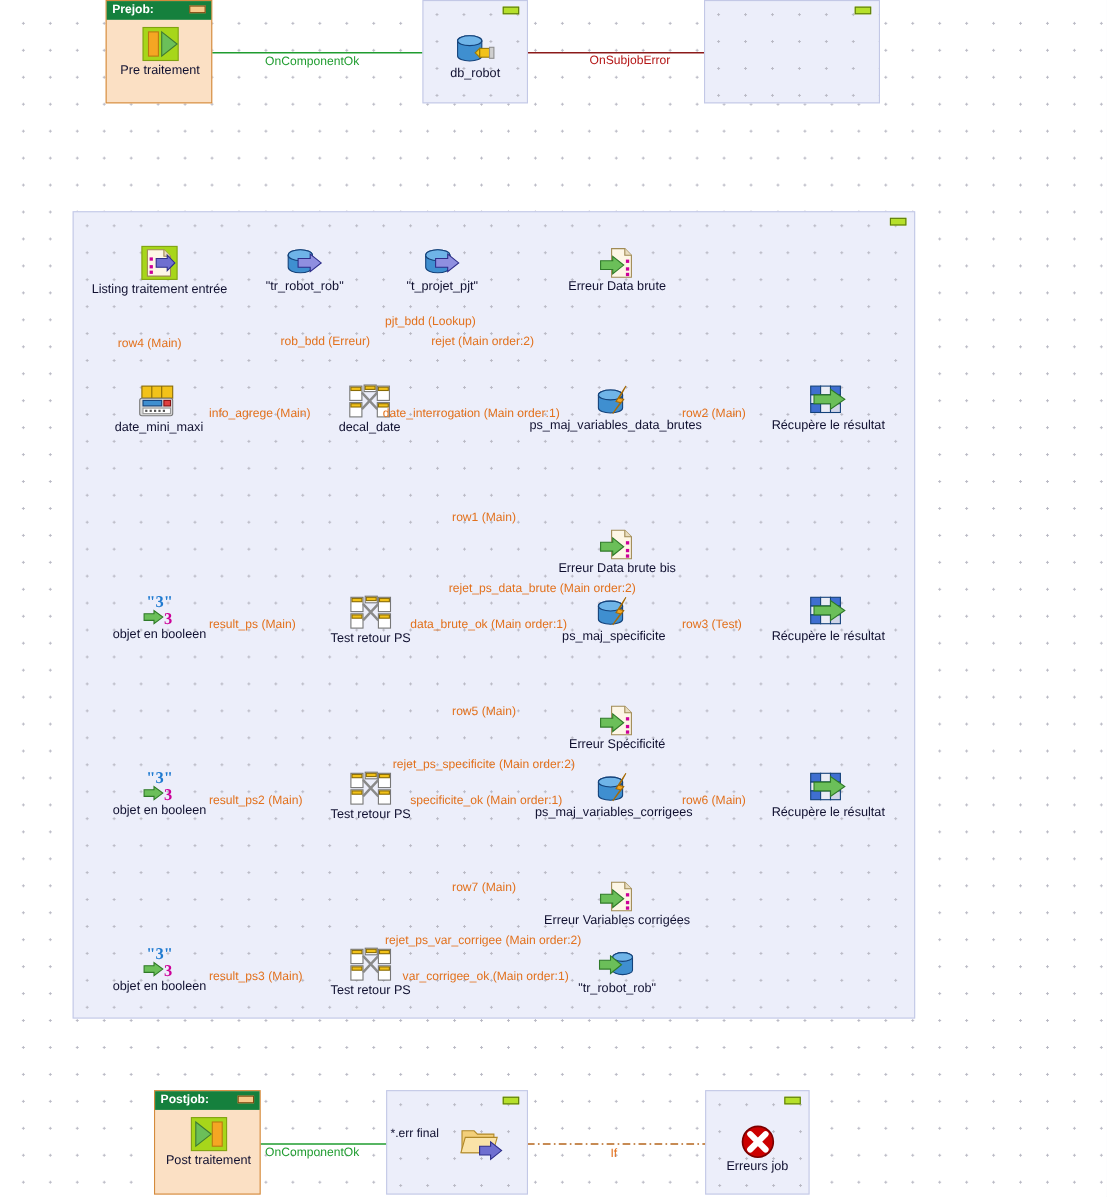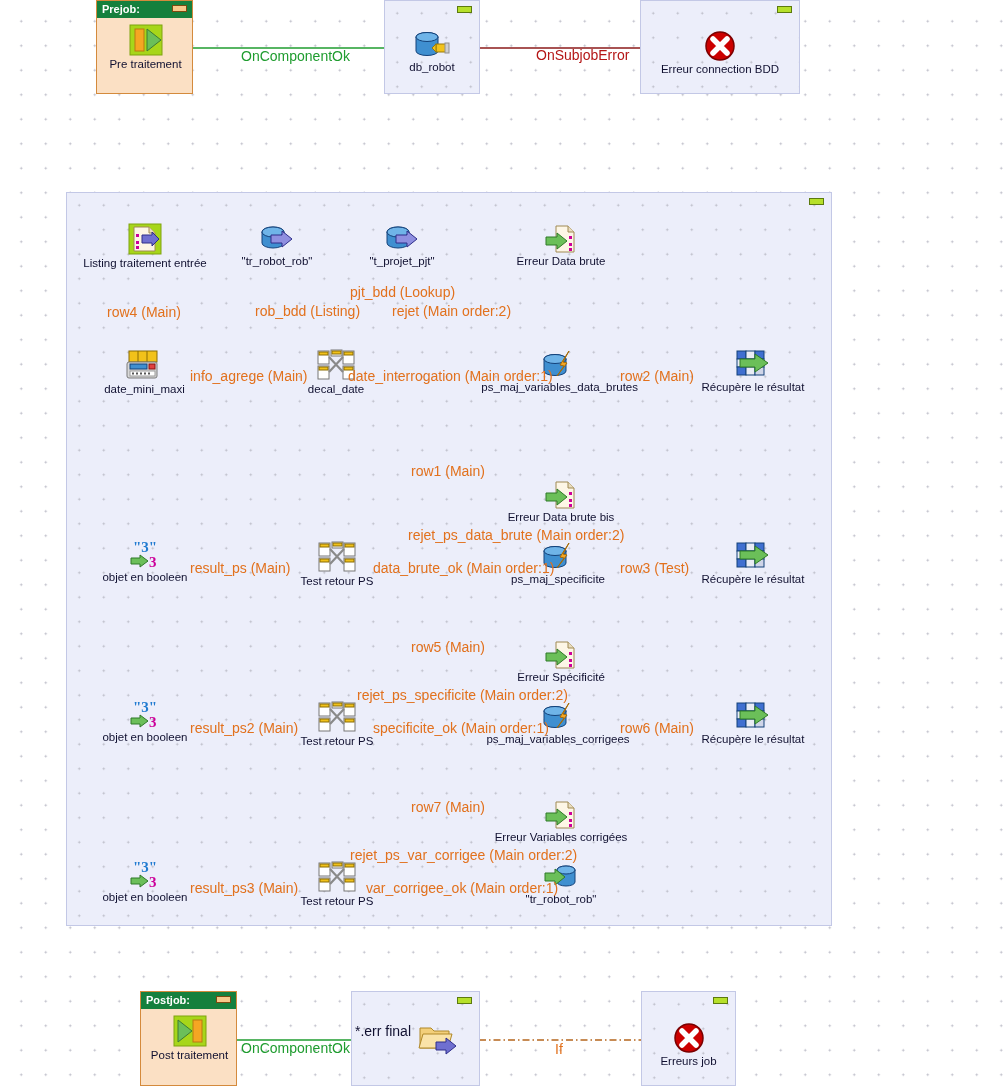--- a/index.html
+++ b/index.html
@@ -78,21 +78,21 @@
     margin-top: 1px;
     line-height: 13px;
   }
   .icon {
     display: block;
     margin: 0 auto;
   }
   
   .linklbl {
     position: absolute;
-    font-size: 14px;
+    font-size: 11px;
     color: #e2711d;
     white-space: nowrap;
     line-height: 12px;
   }
   .linklbl.green { color: #1f9c2f; }
   .linklbl.red   { color: #b41616; }
   .linklbl.dark  { color: #101030; }
   svg.wires {
     position: absolute;
     left: 0; top: 0;
@@ -198,27 +198,20 @@
       <ellipse cx="15" cy="7" rx="11" ry="4.5" fill="#6fb4e8" stroke="#14427a"></ellipse>
       <rect x="24" y="14" width="10" height="8" fill="#f2c21a" stroke="#9a7a06"></rect>
       <polygon points="24,14 20,18 24,22" fill="#f2c21a" stroke="#9a7a06"></polygon>
       <rect x="33" y="13" width="4" height="10" fill="#cfcfcf" stroke="#8f8f8f"></rect>
     </svg>
     <div class="lbl">db_robot</div>
   </div>
 
   <div class="subjob" style="left:640px; top:0px; width:160px; height:94px;">
     <span class="minbtn"></span>
-  </div>
-  <div class="comp" style="left:642px; top:30px; width:156px;">
-    <svg class="icon" width="32" height="32" viewBox="0 0 32 32">
-      <circle cx="16" cy="16" r="14" fill="#cc0000" stroke="#7a0000" stroke-width="1.5"></circle>
-      <path d="M9,9 L23,23 M23,9 L9,23" stroke="#ffffff" stroke-width="5.5" stroke-linecap="round"></path>
-    </svg>
-    <div class="lbl">Erreur connection BDD</div>
   </div>
 
   <div class="linklbl green" style="left:241px; top:50px;">OnComponentOk</div>
   <div class="linklbl red" style="left:536px; top:49px;">OnSubjobError</div>
 
   <div class="subjob plain" style="left:66px; top:192px; width:766px; height:734px;">
     <span class="minbtn"></span>
   </div>
 
   <div class="comp" style="left:70px; top:222px; width:150px;">
@@ -505,21 +498,21 @@
     <svg class="icon" width="34" height="30" viewBox="0 0 34 30">
       <ellipse cx="22" cy="8" rx="9" ry="4" fill="#3f8fd0" stroke="#14427a"></ellipse>
       <path d="M13,8 L13,20 A9,4 0 0,0 31,20 L31,8" fill="#3f8fd0" stroke="#14427a"></path>
       <ellipse cx="22" cy="8" rx="9" ry="4" fill="#6fb4e8" stroke="#14427a"></ellipse>
       <polygon points="1,11 11,11 11,7 21,15 11,23 11,19 1,19" fill="#6bbf59" stroke="#2f7a28"></polygon>
     </svg>
     <div class="lbl">"tr_robot_rob"</div>
   </div>
 
   <div class="linklbl" style="left:107px; top:306px;">row4 (Main)</div>
-  <div class="linklbl" style="left:255px; top:305px;">rob_bdd (Listing)</div>
+  <div class="linklbl" style="left:255px; top:305px;">rob_bdd (Erreur)</div>
   <div class="linklbl" style="left:350px; top:286px;">pjt_bdd (Lookup)</div>
   <div class="linklbl" style="left:392px; top:305px;">rejet (Main order:2)</div>
   <div class="linklbl" style="left:190px; top:370px;">info_agrege (Main)</div>
   <div class="linklbl" style="left:348px; top:370px;">date_interrogation (Main order:1)</div>
   <div class="linklbl" style="left:620px; top:370px;">row2 (Main)</div>
 
   <div class="linklbl" style="left:411px; top:465px;">row1 (Main)</div>
   <div class="linklbl" style="left:371px; top:529px;padding-left:37px;">rejet_ps_data_brute (Main order:2)</div>
   <div class="linklbl" style="left:190px; top:562px;">result_ps (Main)</div>
   <div class="linklbl" style="left:373px; top:562px;">data_brute_ok (Main order:1)</div>

